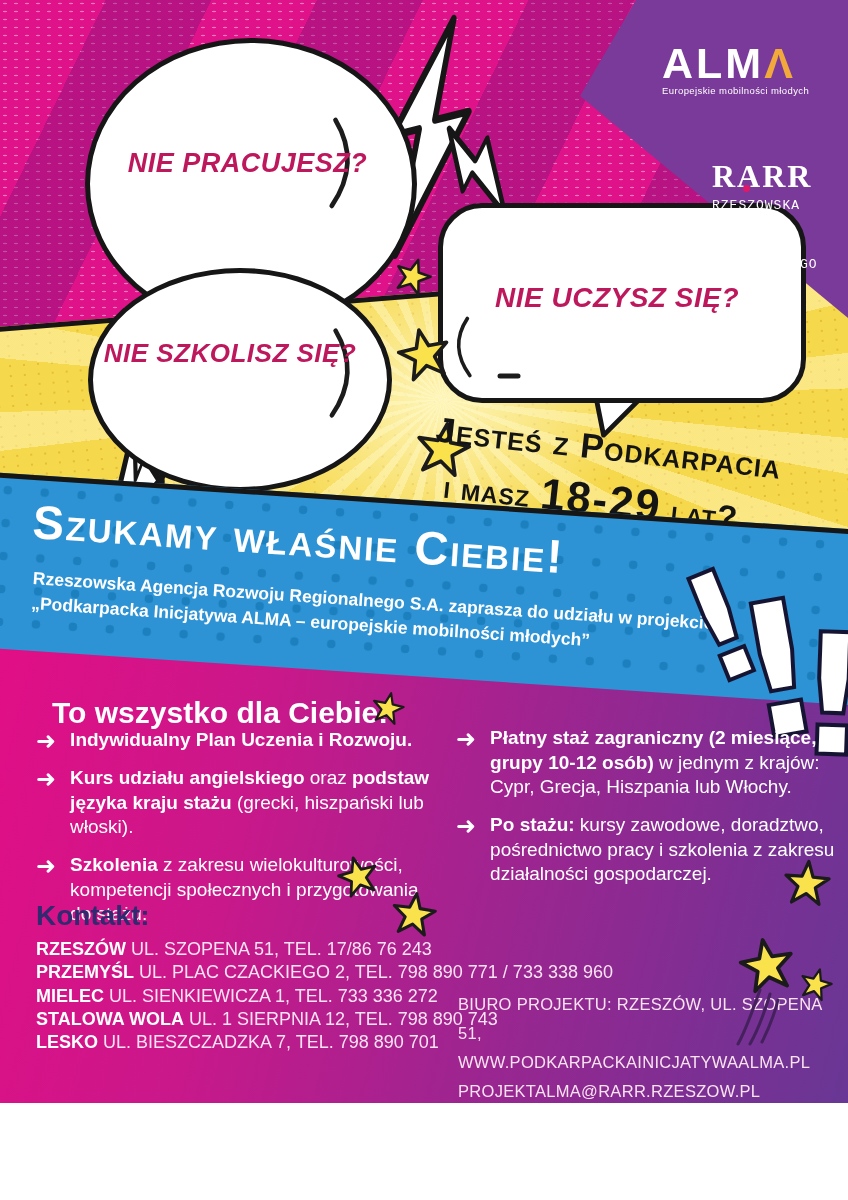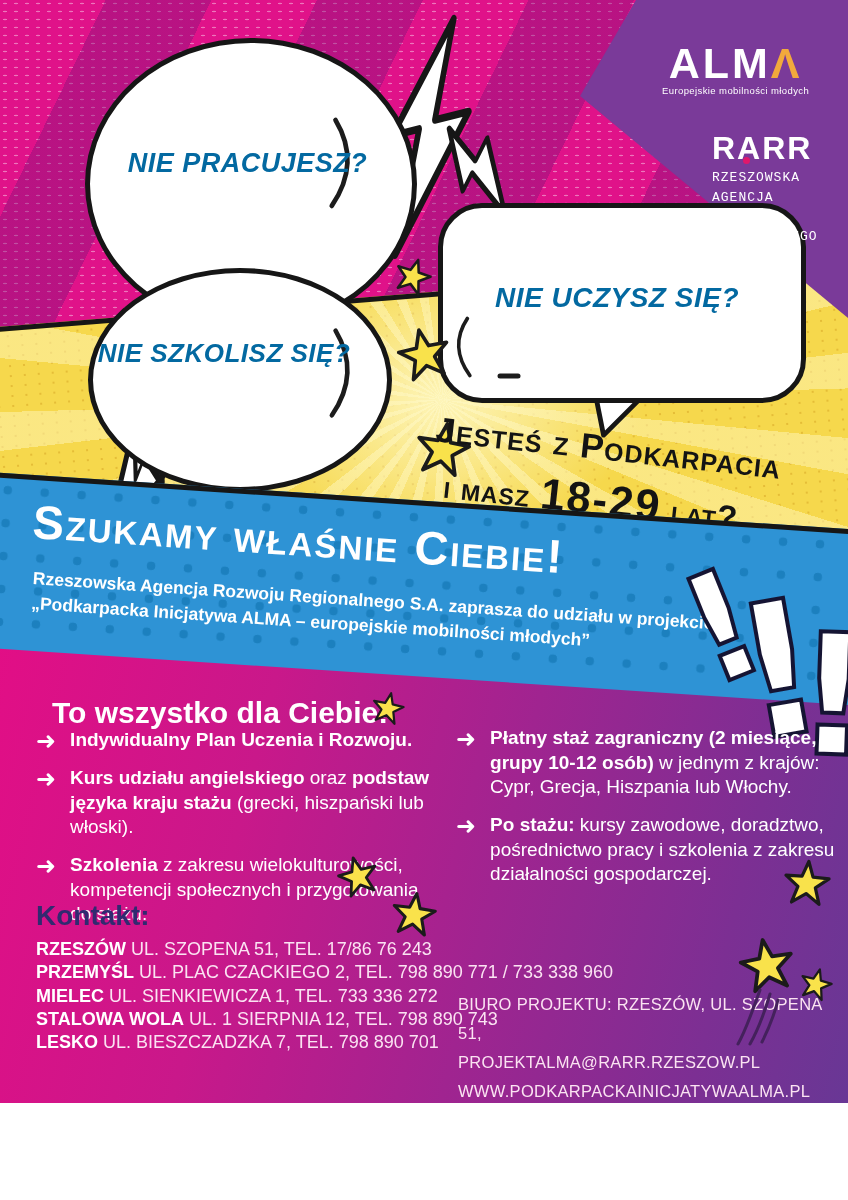--- a/index.html
+++ b/index.html
@@ -32,24 +32,24 @@
     transform:rotate(3.8deg);transform-origin:0 0;
     background:linear-gradient(100deg,#e50d85 0%,#c9188a 30%,#a02490 55%,#7c2f93 78%,#5f3b96 100%);}
   .sec-footer{position:absolute;left:0;top:1103px;width:100%;height:97px;background:#fff;z-index:8;}
 
   
   .art{position:absolute;z-index:4;}
   .bubble{position:absolute;background:#fff;border:5px solid #161616;}
   .b1{left:85px;top:38px;width:322px;height:282px;border-radius:50%;}
   .b2{left:88px;top:268px;width:294px;height:214px;border-radius:50%;}
   .b3{left:438px;top:203px;width:358px;height:190px;border-radius:44px;}
-  .bubble-text{position:absolute;z-index:5;color:#0369a1;font-weight:800;font-style:italic;
+  .bubble-text{position:absolute;z-index:5;color:#be185d;font-weight:800;font-style:italic;
     letter-spacing:.5px;text-align:center;}
   .t1{left:100px;top:148px;width:295px;font-size:27px;}
-  .t2{left:84px;top:338px;width:280px;font-size:26px;}
+  .t2{left:90px;top:338px;width:280px;font-size:26px;}
   .t3{left:448px;top:282px;width:338px;font-size:28px;}
   svg.deco{position:absolute;overflow:visible;}
 
   
   .hero-q{position:absolute;left:432px;top:424px;z-index:4;transform:rotate(6.2deg);
     color:#141414;font-weight:800;font-variant:small-caps;line-height:1.35;}
   .hero-q .l1{font-size:35px;letter-spacing:1px;}
   .hero-q .l2{font-size:33px;letter-spacing:1px;margin-left:14px;}
   .seg-num{font-size:1.32em;letter-spacing:2px;}
 
@@ -77,26 +77,26 @@
   .seg-b{font-weight:800;}
   .contact-title{position:absolute;left:36px;top:900px;margin:0;color:#312a70;font-size:28px;font-weight:800;}
   .offices{position:absolute;left:36px;color:#fbe3f2;font-size:18px;line-height:1.3;}
   .og1{top:938px;}
   .og2{top:1008px;}
   .offices .city{color:#fff;font-weight:800;}
   .project-office{position:absolute;left:458px;top:990px;width:390px;color:#fbe3f2;
     font-size:16.5px;line-height:1.75;letter-spacing:.3px;}
 
   
-  .alma{position:absolute;left:662px;top:42px;z-index:4;color:#fff;text-align:center;}
+  .alma{position:absolute;left:662px;top:42px;z-index:4;color:#fff;text-align:left;}
   .alma .word{font-size:43px;font-weight:700;letter-spacing:3px;line-height:1;}
   .alma .lam{color:#f2a93c;}
   .alma .tag{font-size:9.5px;letter-spacing:.4px;margin-top:0;}
   .rarr{position:absolute;left:712px;top:132px;z-index:4;color:#fff;}
-  .rarr .word{font-family:Liberation Sans, sans-serif;font-size:32px;font-weight:700;letter-spacing:2px;line-height:1;position:relative;}
+  .rarr .word{font-family:Liberation Serif, serif;font-size:32px;font-weight:700;letter-spacing:2px;line-height:1;position:relative;margin-top:28px;}
   .rarr .dot{position:absolute;left:31px;top:25px;width:7px;height:7px;border-radius:50%;background:#e0186c;}
   .rarr .tag{font-family:"Liberation Mono","DejaVu Sans Mono",monospace;font-size:13px;letter-spacing:1px;line-height:1.5;margin-top:4px;}
 </style>
 </head>
 <body>
 
 <div class="poster">
 
   <div class="sec-pink"></div>
   <div class="sec-yellow"></div>
@@ -209,22 +209,22 @@
       <div><span class="city">MIELEC</span><span> UL. SIENKIEWICZA 1, TEL. 733 336 272</span></div>
     </div>
 
     <div class="offices og2">
       <div><span class="city">STALOWA WOLA</span><span> UL. 1 SIERPNIA 12, TEL. 798 890 743</span></div>
       <div><span class="city">LESKO</span><span> UL. BIESZCZADZKA 7, TEL. 798 890 701</span></div>
     </div>
 
     <div class="project-office">
       <div>BIURO PROJEKTU: RZESZÓW, UL. SZOPENA 51,</div>
+      <div>WWW.PODKARPACKAINICJATYWAALMA.PL</div>
       <div>PROJEKTALMA@RARR.RZESZOW.PL</div>
-      <div>WWW.PODKARPACKAINICJATYWAALMA.PL</div>
     </div>
 
     <svg class="star deco" style="left:372px;top:692px;width:32px;height:32px;transform:rotate(12deg);" viewBox="0 0 100 100">
         <path d="M50 3 62 36 97 37 69 59 80 94 50 73 20 94 31 59 3 37 38 36 Z" fill="#f9e24b" stroke="#1b1b1b" stroke-width="7" stroke-linejoin="round"></path>
       </svg>
     <svg class="star deco" style="left:338px;top:856px;width:40px;height:40px;transform:rotate(-15deg);" viewBox="0 0 100 100">
         <path d="M50 3 62 36 97 37 69 59 80 94 50 73 20 94 31 59 3 37 38 36 Z" fill="#f9e24b" stroke="#1b1b1b" stroke-width="7" stroke-linejoin="round"></path>
       </svg>
     <svg class="star deco" style="left:392px;top:892px;width:44px;height:44px;transform:rotate(8deg);" viewBox="0 0 100 100">
         <path d="M50 3 62 36 97 37 69 59 80 94 50 73 20 94 31 59 3 37 38 36 Z" fill="#f9e24b" stroke="#1b1b1b" stroke-width="7" stroke-linejoin="round"></path>

